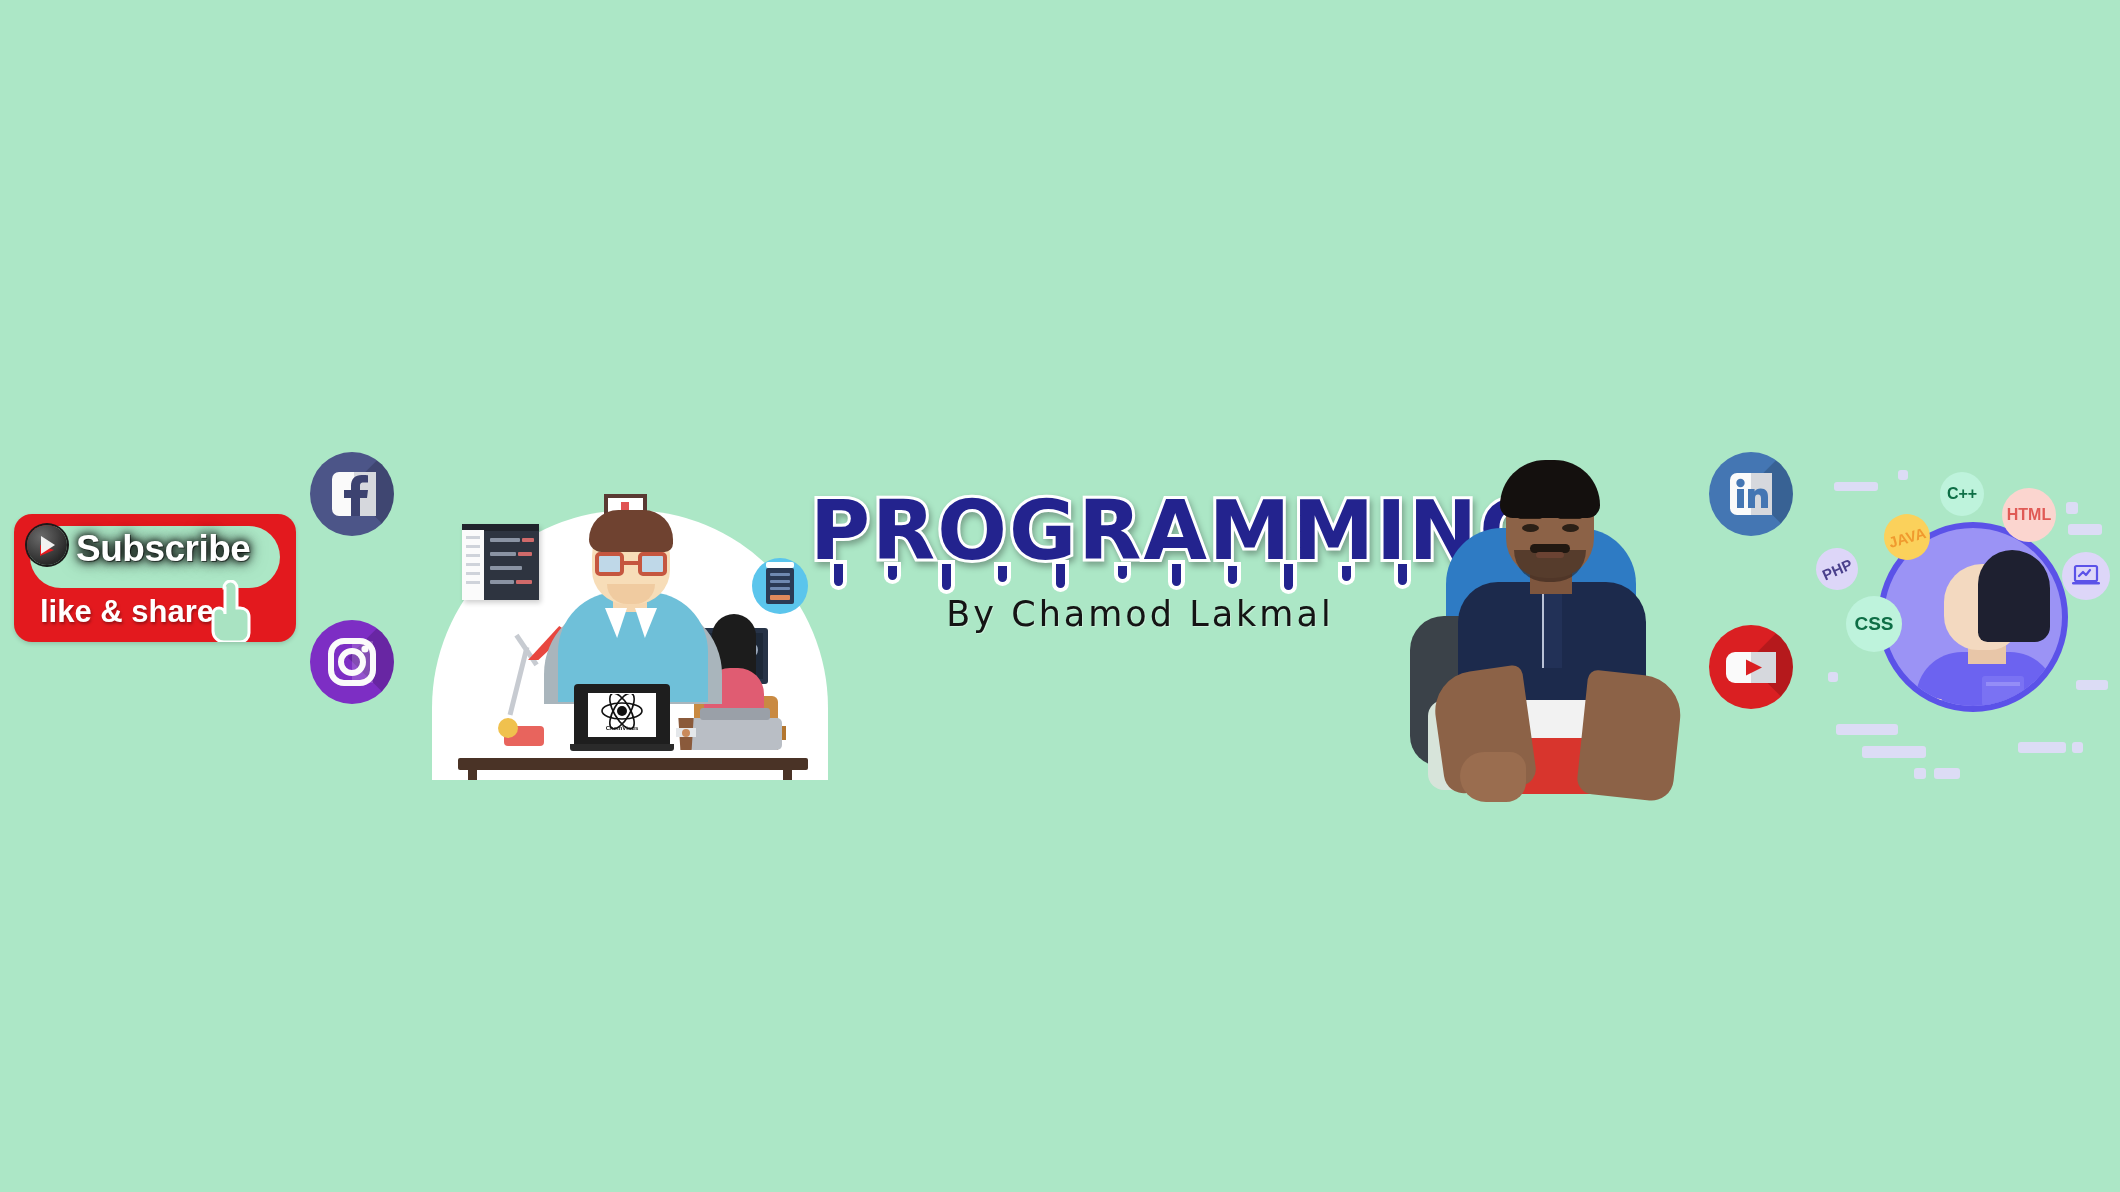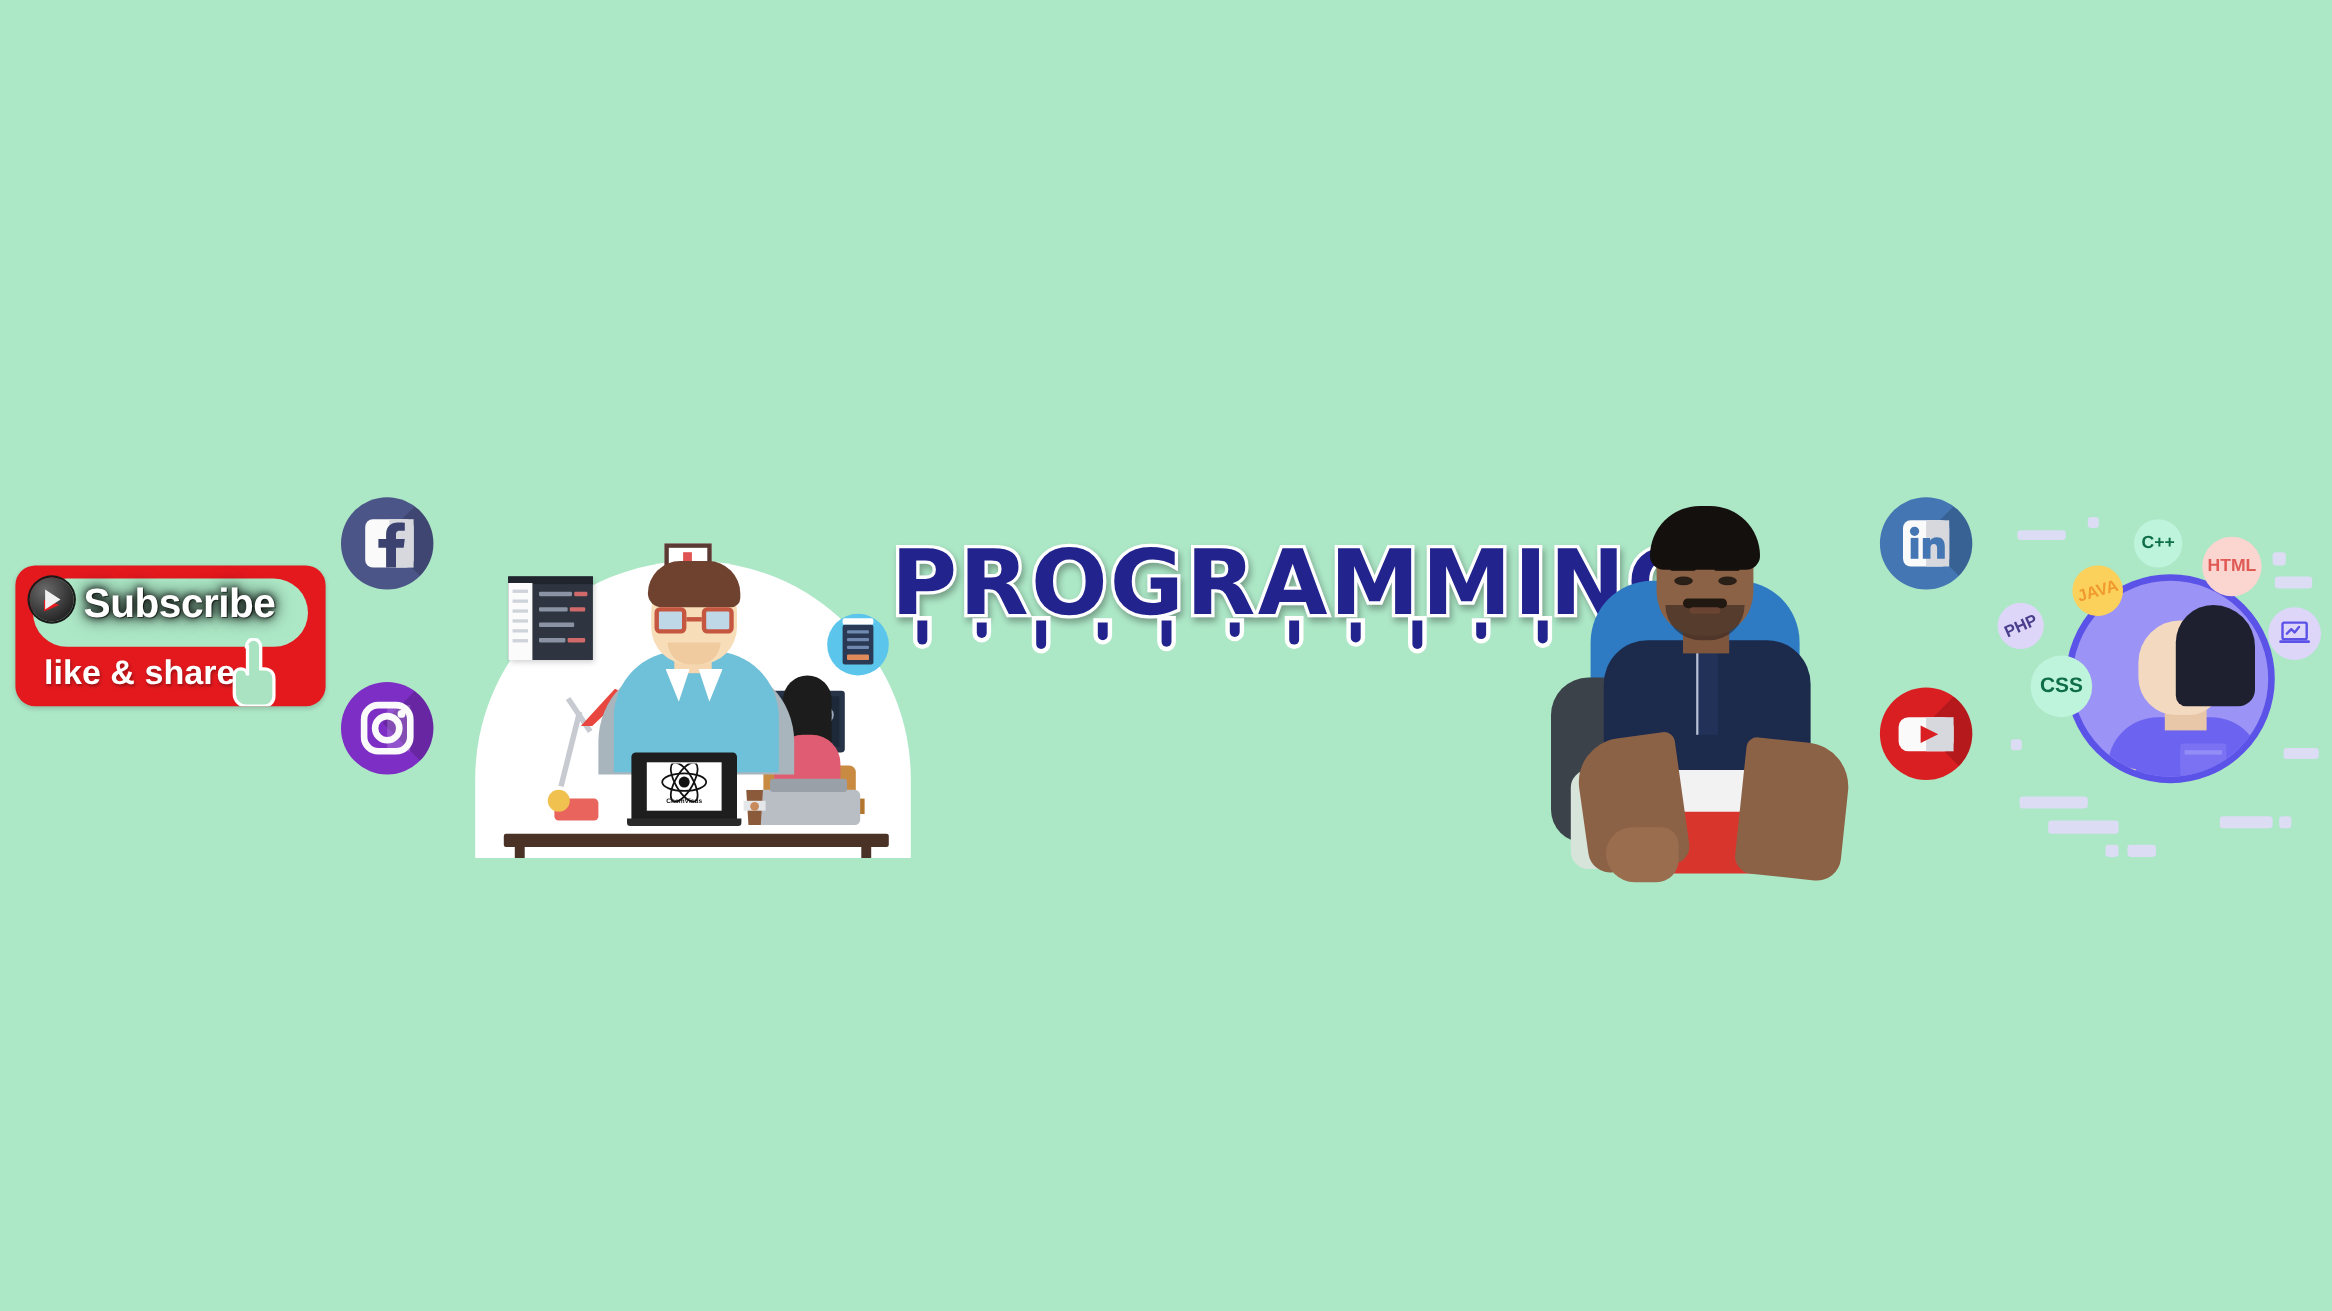--- a/index.html
+++ b/index.html
@@ -474,20 +474,21 @@
         <div class="drip-dot" style="left:308px; top:76px; height:13px;"></div>
         <div class="drip-dot" style="left:362px; top:74px; height:22px;"></div>
         <div class="drip-dot" style="left:418px; top:76px; height:18px;"></div>
         <div class="drip-dot" style="left:474px; top:74px; height:26px;"></div>
         <div class="drip-dot" style="left:532px; top:76px; height:15px;"></div>
         <div class="drip-dot" style="left:588px; top:74px; height:21px;"></div>
       </div>
     </div>
 
 
+    <div class="byline nowrap">By  Chamod  Lakmal</div>
   </div>
 
   <div class="photo-person">
     <div class="chair-back"></div>
     <div class="chair-side"></div>
     <div class="chair-seatp"></div>
     <div class="p-shirt-navy"></div>
     <div class="p-placket"></div>
     <div class="p-shirt-white"></div>
     <div class="p-shirt-red"></div>

